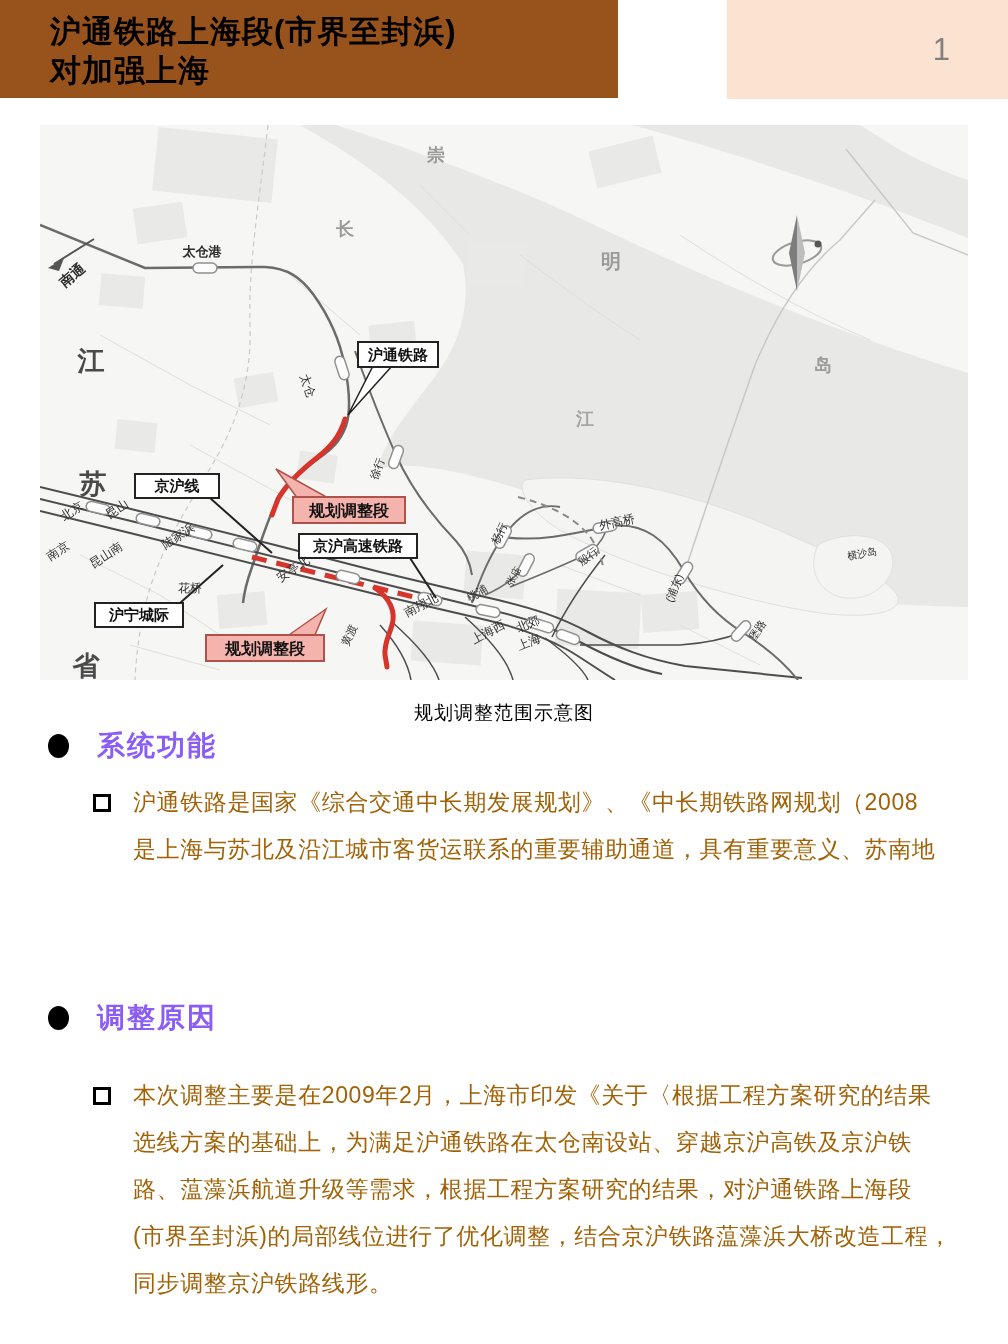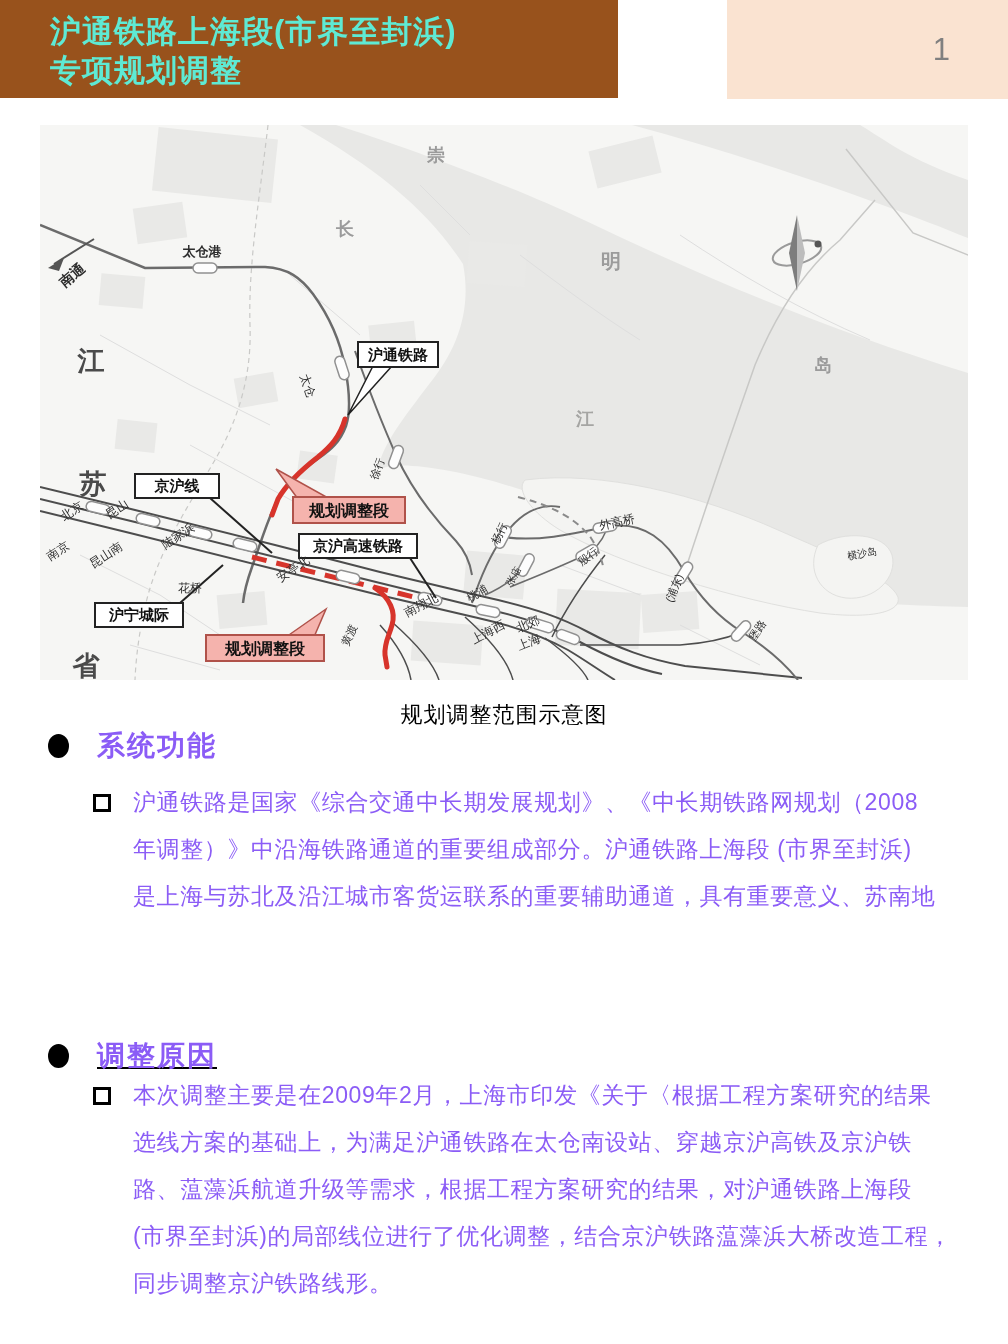--- a/index.html
+++ b/index.html
@@ -3,58 +3,58 @@
 <meta charset="utf-8">
 <style>
   html,body{margin:0;padding:0;}
   body{
     width:1008px;height:1344px;position:relative;overflow:hidden;
     background:#ffffff;font-family:"Liberation Sans", sans-serif;
   }
   
   .hdr-brown{
     position:absolute;left:0;top:0;width:618px;height:98px;
-    background:#98521c;color:#5eead4;box-sizing:border-box;
+    background:#98521c;color:#000000;box-sizing:border-box;
     padding:12px 0 12px 50px;font-weight:bold;font-size:31px;line-height:39px;
     letter-spacing:1px;
   }
   .hdr-peach{
     position:absolute;left:727px;top:0;width:281px;height:99px;
     background:#fae3d1;
   }
   .pagenum{
     position:absolute;right:58px;top:32px;font-size:31px;color:#808080;
     font-family:"Liberation Sans", sans-serif;
   }
   
   .map-wrap{position:absolute;left:40px;top:125px;width:928px;height:555px;background:#f6f6f4;}
   .map-wrap svg{display:block;}
   .caption{
     position:absolute;left:40px;top:700px;width:928px;text-align:center;
-    font-size:22px;color:#000;letter-spacing:1px;
+    font-size:19px;color:#000;letter-spacing:1px;
   }
   
   .section{position:absolute;left:48px;display:flex;align-items:center;}
   .dot{width:21px;height:24px;background:#000;border-radius:50%;flex:none;}
   .section h2{font-size:28px;font-weight:bold;margin:0 0 0 28px;letter-spacing:2px;color:#8b5cf6;}
   .para{position:absolute;left:93px;display:flex;align-items:flex-start;}
   .sq{width:12px;height:12px;border:3px solid #000;flex:none;margin-top:15px;}
   .plines{margin-left:22px;}
-  .pline{font-size:23px;letter-spacing:0.6px;line-height:47px;white-space:nowrap;color:#8b5cf6;}
+  .pline{font-size:23px;letter-spacing:0.6px;line-height:47px;white-space:nowrap;color:#a16207;}
   
   .stlbl{font-family:"Liberation Sans", sans-serif;fill:#2d2d2d;}
   .bigchar{font-family:"Liberation Serif", serif;font-weight:bold;}
   .callout-txt{font-family:"Liberation Sans", sans-serif;font-weight:bold;fill:#111;}
 </style>
 </head>
 <body>
 
 <div class="hdr-brown">
   <div>沪通铁路上海段(市界至封浜)</div>
-  <div>专项规划调整</div>
+  <div>对加强上海</div>
 </div>
 <div class="hdr-peach"></div>
 <div class="pagenum">1</div>
 
 <div class="map-wrap">
 <svg viewBox="0 0 928 555" width="928" height="555" xmlns="http://www.w3.org/2000/svg">
   <rect x="0" y="0" width="928" height="555" fill="#f6f6f4"></rect>
 
   <path d="M260,0 C335,42 387,84 423,139 C432,185 417,225 390,258 C362,295 342,320 338,345
        C352,338 376,340 410,346 C440,352 480,362 520,380 C540,388 555,392 565,395
@@ -240,26 +240,25 @@
 <div class="caption">规划调整范围示意图</div>
 
 <div class="section" style="top:727px;">
   <span class="dot"></span>
   <h2>系统功能</h2>
 </div>
 <div class="para" style="top:779px;">
   <span class="sq"></span>
   <div class="plines">
     <div class="pline">沪通铁路是国家《综合交通中长期发展规划》、《中长期铁路网规划（2008</div>
-    <div class="pline">年调整）》中沿海铁路通道的重要组成部分。沪通铁路上海段 (市界至封浜)</div>
     <div class="pline">是上海与苏北及沿江城市客货运联系的重要辅助通道，具有重要意义、苏南地</div>
   </div>
 </div>
 
-<div class="section" style="top:1037px;text-decoration:underline;">
+<div class="section" style="top:999px;">
   <span class="dot"></span>
   <h2>调整原因</h2>
 </div>
 <div class="para" style="top:1072px;">
   <span class="sq"></span>
   <div class="plines">
     <div class="pline">本次调整主要是在2009年2月，上海市印发《关于〈根据工程方案研究的结果</div>
     <div class="pline">选线方案的基础上，为满足沪通铁路在太仓南设站、穿越京沪高铁及京沪铁</div>
     <div class="pline">路、蕰藻浜航道升级等需求，根据工程方案研究的结果，对沪通铁路上海段</div>
     <div class="pline">(市界至封浜)的局部线位进行了优化调整，结合京沪铁路蕰藻浜大桥改造工程，</div>

